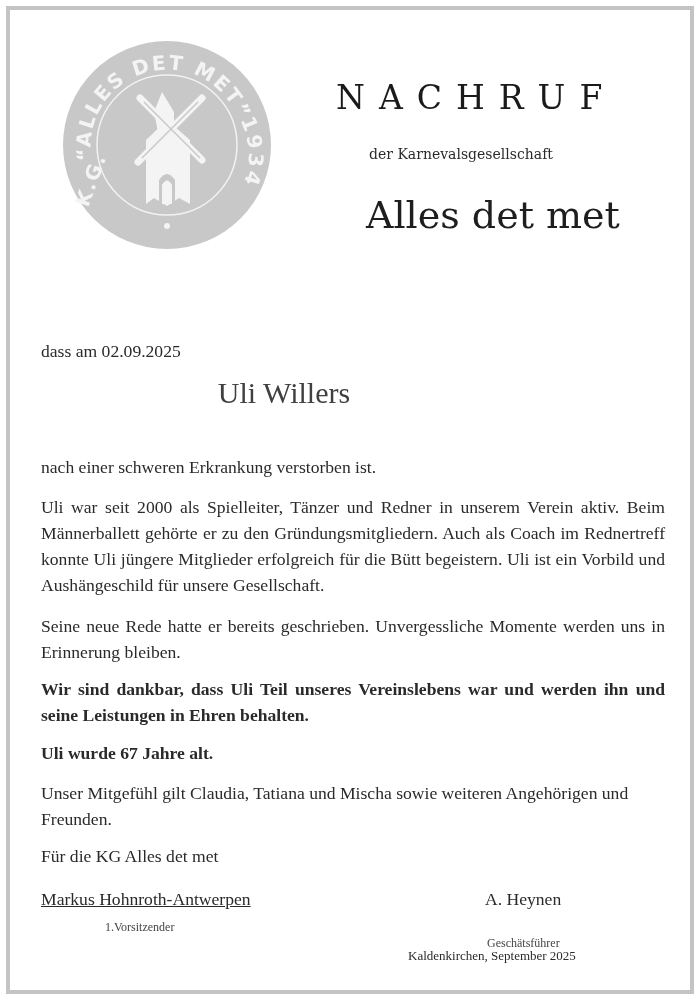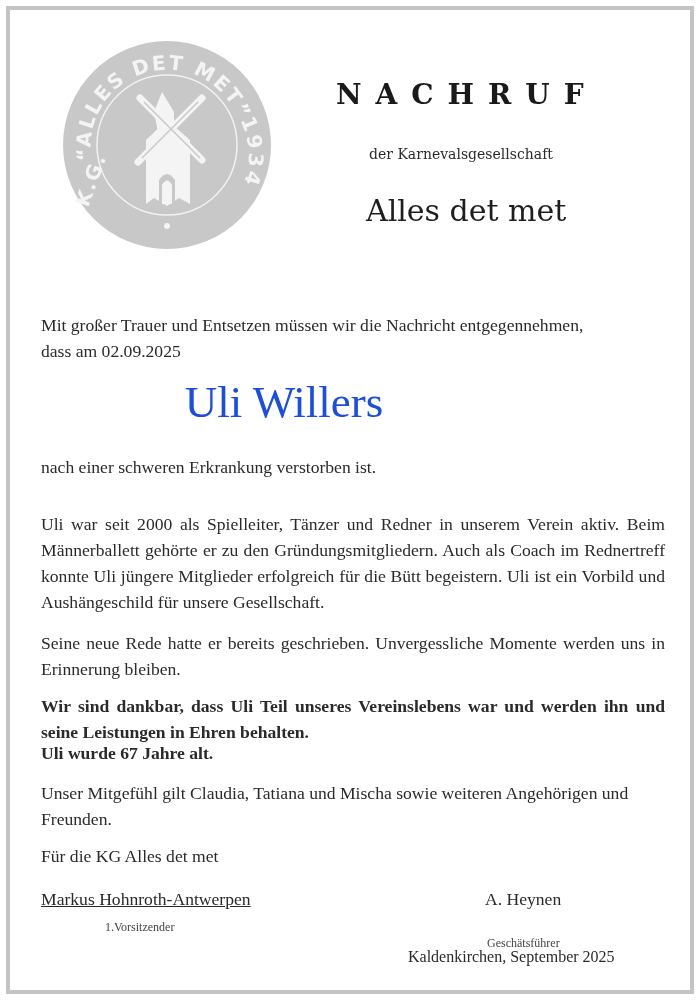--- a/index.html
+++ b/index.html
@@ -4,37 +4,37 @@
 <style>
   html, body { margin: 0; padding: 0; background: #ffffff; }
   body { width: 700px; height: 1000px; position: relative; overflow: hidden; }
   .frame {
     position: absolute; left: 6px; top: 6px; width: 680px; height: 980px;
     border: 4px solid #c4c4c4; box-sizing: content-box; background: #fff;
   }
   .serif { font-family: "DejaVu Serif", "Liberation Serif", serif; color: #1e1e1e; }
   .logo { position: absolute; left: 62px; top: 40px; width: 210px; height: 210px; }
   .title {
-    position: absolute; left: 336px; top: 78px; font-size: 28px; letter-spacing: 14px;
-    font-weight: bold; color: #1a1a1a;
+    position: absolute; left: 336px; top: 78px; font-size: 33px; letter-spacing: 14px;
+    font-weight: normal; color: #1a1a1a;
   }
   .subtitle { position: absolute; left: 369px; top: 146px; font-size: 14px; color: #2a2a2a; }
-  .club { position: absolute; left: 366px; top: 193px; font-size: 30px; color: #1e1e1e; text-align: right; }
+  .club { position: absolute; left: 366px; top: 193px; font-size: 38px; color: #1e1e1e; text-align: right; }
   .body-text {
     position: absolute; left: 41px; width: 624px; font-family: "Liberation Serif", serif;
     font-size: 17.6px; line-height: 26px; color: #2a2a2a; margin: 0;
   }
-  .justify { text-align: justify; text-align-last: left; margin-top: 17px; }
+  .justify { text-align: justify; text-align-last: left; }
   .name {
     position: absolute; left: 0; width: 568px; top: 376px; text-align: center;
-    font-size: 45px; color: #1d4ed8; font-family: "Liberation Serif", serif;
+    font-size: 30px; color: #404040; font-family: "Liberation Serif", serif;
   }
   .sig-name { position: absolute; font-family: "Liberation Serif", serif; font-size: 17.6px; color: #2a2a2a; }
   .sig-role { position: absolute; font-family: "Liberation Serif", serif; font-size: 12px; color: #444; }
-  .place-date { position: absolute; font-family: "Liberation Serif", serif; font-size: 16px; color: #2a2a2a; text-align: center; }
+  .place-date { position: absolute; font-family: "Liberation Serif", serif; font-size: 13px; color: #2a2a2a; text-align: center; }
 </style>
 </head>
 <body>
 
 <div class="frame"></div>
 
 <svg class="logo" viewBox="0 0 210 210" xmlns="http://www.w3.org/2000/svg">
   <defs>
     <path id="arcTop" d="M 30 120 A 76 76 0 0 1 180 92"></path>
     <path id="arcRight" d="M 178 80 A 78 78 0 0 1 165 170"></path>
@@ -61,21 +61,21 @@
     <line x1="136" y1="62" x2="80" y2="118" stroke="#c8c8c8" stroke-width="1.5"></line>
   </g>
   <circle cx="105" cy="186" r="3" fill="#f4f4f4"></circle>
 </svg>
 
 <div class="title serif">NACHRUF</div>
 <div class="subtitle serif">der Karnevalsgesellschaft</div>
 <div class="club serif">Alles det met</div>
 
 <p class="body-text" style="top:312px;">
-  <span>Mit großer Trauer und Entsetzen müssen wir die Nachricht entgegennehmen,</span><br>
+  <br>
   <span>dass am 02.09.2025</span>
 </p>
 
 <div class="name">Uli Willers</div>
 
 <p class="body-text" style="top:454px;">nach einer schweren Erkrankung verstorben ist.</p>
 <p class="body-text justify" style="top:494px;">Uli war seit 2000 als Spielleiter, Tänzer und Redner in unserem Verein aktiv. Beim Männerballett gehörte er zu den Gründungsmitgliedern. Auch als Coach im Rednertreff konnte Uli jüngere Mitglieder erfolgreich für die Bütt begeistern. Uli ist ein Vorbild und Aushängeschild für unsere Gesellschaft.</p>
 <p class="body-text justify" style="top:613px;">Seine neue Rede hatte er bereits geschrieben. Unvergessliche Momente werden uns in Erinnerung bleiben.</p>
 <p class="body-text justify" style="top:676px;font-weight:bold;">Wir sind dankbar, dass Uli Teil unseres Vereinslebens war und werden ihn und seine Leistungen in Ehren behalten.</p>
 <p class="body-text" style="top:740px;font-weight:bold;">Uli wurde 67 Jahre alt.</p>

